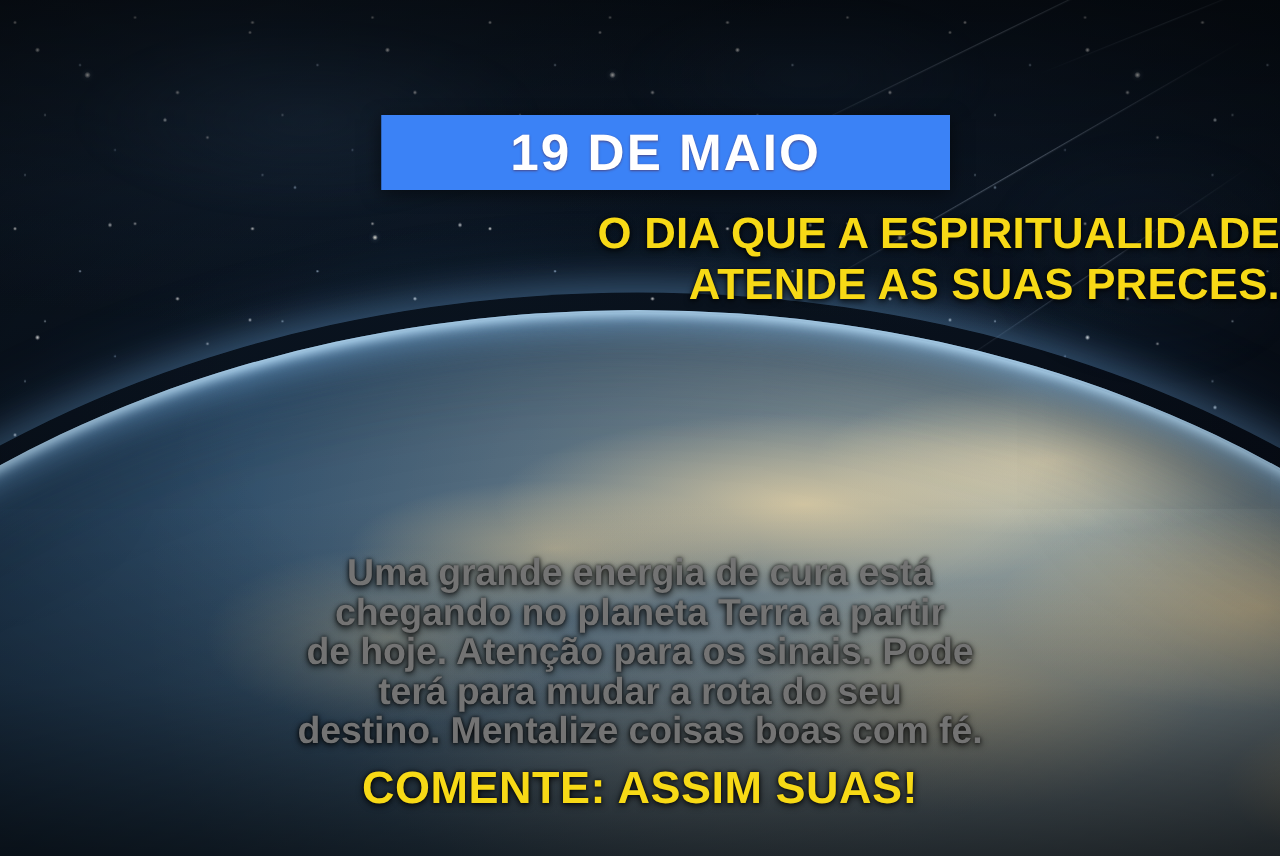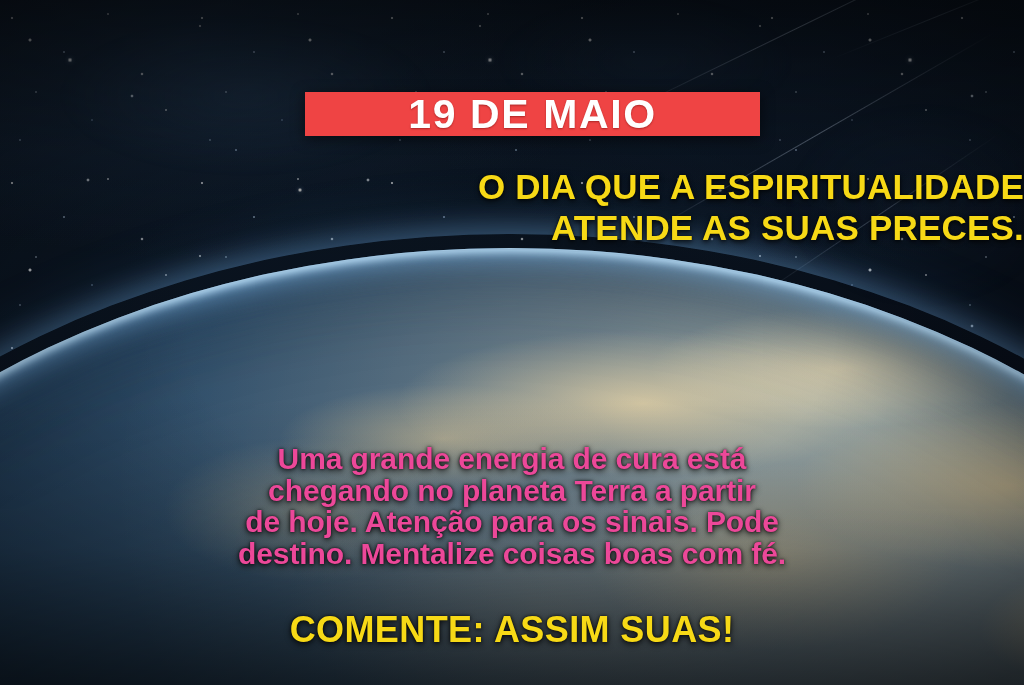--- a/index.html
+++ b/index.html
@@ -157,22 +157,22 @@
 
   
   .content {
     position:absolute; inset:0;
     z-index:6;
   }
 
   .date-banner {
     position:absolute;
     left:305px; top:92px;
-    width:455px; height:44px;
-    background:#ef4444;
+    width:455px; height:60px;
+    background:#3b82f6;
     display:flex; align-items:center; justify-content:center;
     box-shadow:0 3px 14px rgba(0,0,0,.55);
   }
   .date-banner-text {
     color:#ffffff;
     font-size:41px;
     font-weight:bold;
     letter-spacing:1.6px;
     line-height:1;
     white-space:nowrap;
@@ -191,21 +191,21 @@
     text-shadow:0 2px 5px rgba(0,0,0,.80), 0 0 2px rgba(0,0,0,.6);
   }
   .headline .hl-line { display:block; white-space:nowrap; }
 
   .body-copy {
     position:absolute;
     left:50%; transform:translateX(-50%);
     top:443px;
     width:890px;
     text-align:center;
-    color:#ec4899;
+    color:#737373;
     font-size:30px;
     font-weight:bold;
     line-height:31.5px;
     letter-spacing:-.1px;
     text-shadow:0 2px 6px rgba(0,0,0,.88), 0 0 3px rgba(0,0,0,.75);
   }
   .body-copy .bc-line { display:block; white-space:nowrap; }
 
   .cta {
     position:absolute;
@@ -252,19 +252,20 @@
 
     <div class="headline">
       <span class="hl-line">O DIA QUE A ESPIRITUALIDADE</span>
       <span class="hl-line">ATENDE AS SUAS PRECES.</span>
     </div>
 
     <div class="body-copy">
       <span class="bc-line">Uma grande energia de cura está</span>
       <span class="bc-line">chegando no planeta Terra a partir</span>
       <span class="bc-line">de hoje. Atenção para os sinais. Pode</span>
+      <span class="bc-line">terá para mudar a rota do seu</span>
       <span class="bc-line">destino. Mentalize coisas boas com fé.</span>
     </div>
 
     <div class="cta">COMENTE: ASSIM SUAS!</div>
 
   </div>
 </div>
 
 </body></html>

